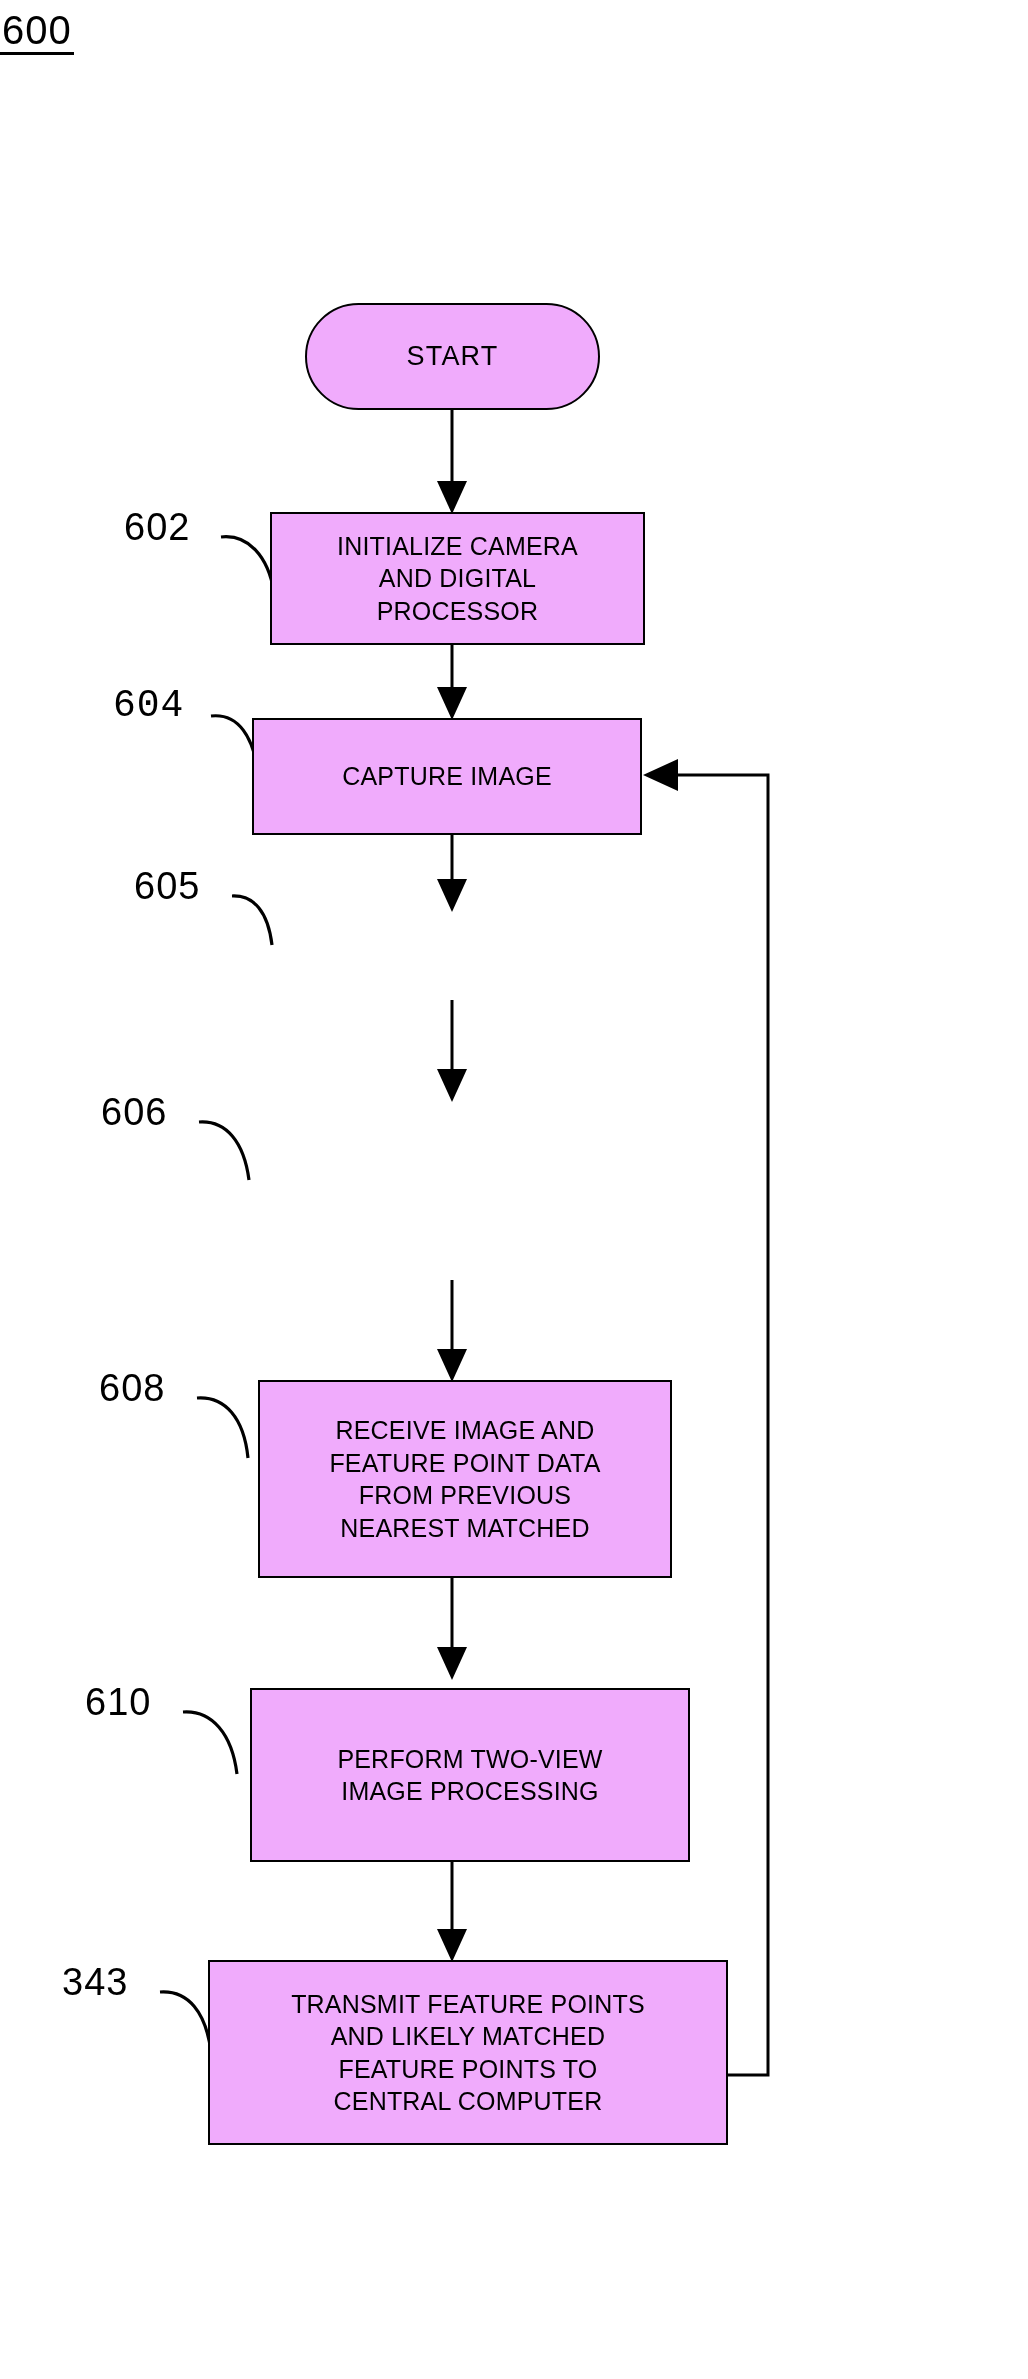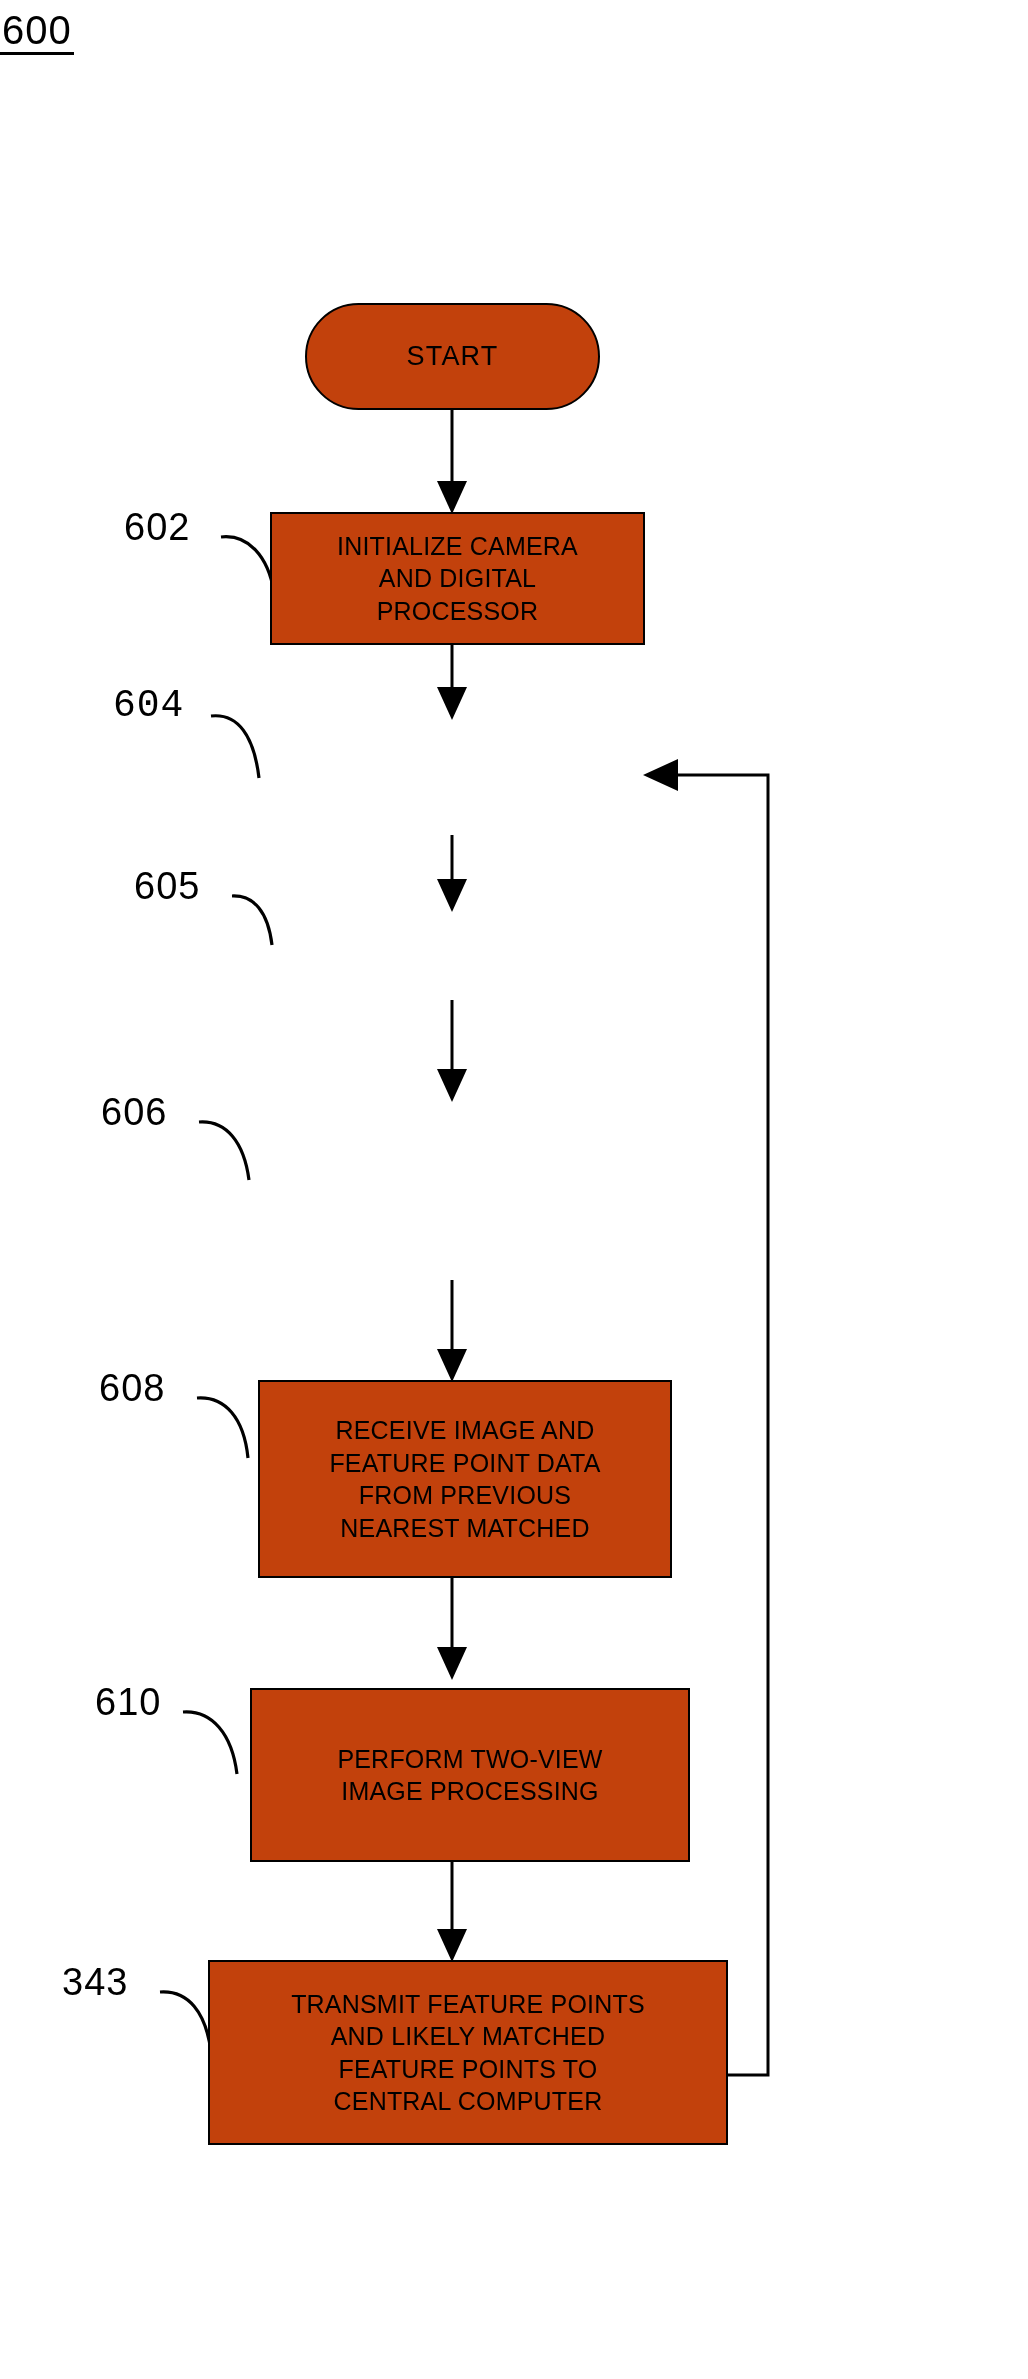--- a/index.html
+++ b/index.html
@@ -35,21 +35,21 @@
     border-bottom: 3px solid #000;
     padding: 0 2px 2px 2px;
     line-height: 1.0;
   }
 
   
   .node {
     position: absolute;
     box-sizing: border-box;
     border: 2.5px solid #000000;
-    background: #c2410c;
+    background: #f0abfc;
     display: flex;
     align-items: center;
     justify-content: center;
     text-align: center;
     font-size: 25px;
     line-height: 1.30;
     letter-spacing: 0.2px;
     white-space: pre-line;
     padding: 2px 6px;
   }
@@ -132,20 +132,23 @@
   <div class="node terminator" style="left:305px; top:303px; width:295px; height:107px;">
     <span>START</span>
   </div>
 
   <div class="node" style="left:270px; top:512px; width:375px; height:133px;">
     <span>INITIALIZE CAMERA
 AND DIGITAL
 PROCESSOR</span>
   </div>
 
+  <div class="node" style="left:252px; top:718px; width:390px; height:117px;">
+    <span>CAPTURE IMAGE</span>
+  </div>
 
 
 
   <div class="node" style="left:258px; top:1380px; width:414px; height:198px;">
     <span>RECEIVE  IMAGE AND
 FEATURE POINT DATA
 FROM PREVIOUS
 NEAREST MATCHED</span>
   </div>
 
@@ -164,17 +167,17 @@
   <div class="ref-num" style="left:124px; top:508px;">602</div>
 
   <div class="ref-num" style="left:113px; top:687px;font-family:Liberation Mono, monospace;">604</div>
 
   <div class="ref-num" style="left:134px; top:867px;">605</div>
 
   <div class="ref-num" style="left:101px; top:1093px;">606</div>
 
   <div class="ref-num" style="left:99px; top:1369px;">608</div>
 
-  <div class="ref-num" style="left:95px; top:1683px;">610</div>
+  <div class="ref-num" style="left:85px; top:1683px;">610</div>
 
   <div class="ref-num" style="left:62px; top:1963px;">343</div>
 
 </div>
 
 </body></html>

